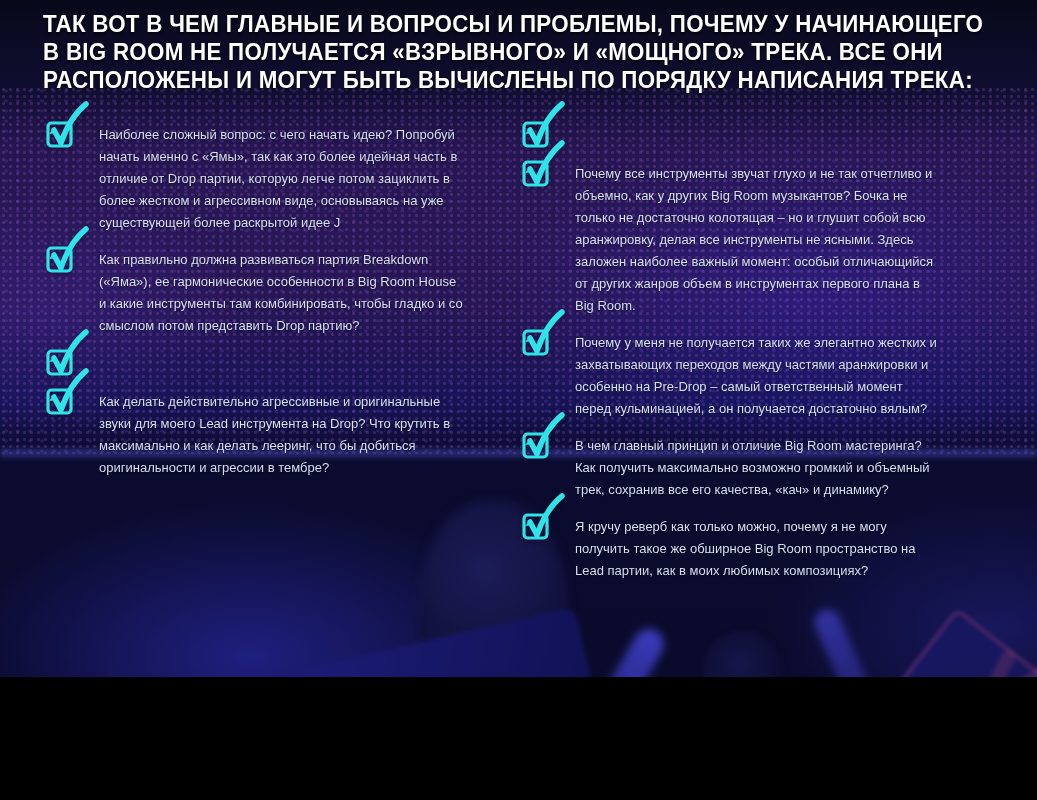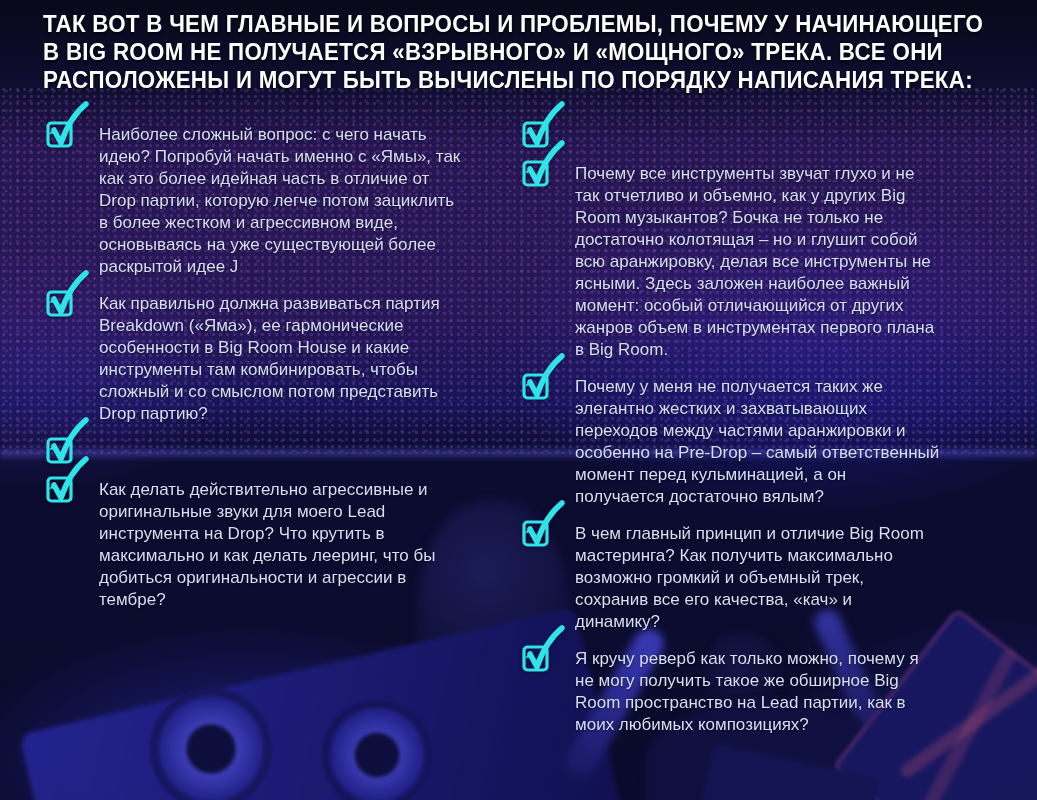--- a/index.html
+++ b/index.html
@@ -1,17 +1,17 @@
 <!DOCTYPE html>
 <html lang="ru"><head>
 <meta charset="utf-8">
 <style>
   html,body { margin:0; padding:0; background:#000; }
   .page {
-    position:relative; width:1037px; height:800px; overflow:hidden;
+    position:relative; width:1037px; height:677px; overflow:hidden;
     font-family:"Liberation Sans", sans-serif;
     background:
       linear-gradient(180deg, rgba(6,6,20,.78) 0%, rgba(8,8,30,.30) 88px, rgba(8,8,30,0) 150px),
       radial-gradient(ellipse 430px 230px at 78% 44%, rgba(38,38,205,.50), rgba(38,38,205,0) 72%),
       radial-gradient(ellipse 280px 170px at 4% 46%, rgba(70,45,170,.45), rgba(70,45,170,0) 72%),
       radial-gradient(ellipse 400px 210px at 24% 97%, rgba(48,48,195,.55), rgba(48,48,195,0) 74%),
       radial-gradient(ellipse 320px 190px at 96% 93%, rgba(42,42,160,.42), rgba(42,42,160,0) 72%),
       linear-gradient(180deg, #101034 0%, #161140 34%, #0c0c31 56%, #0a0a2c 100%);
   }
   .bg-layer { position:absolute; inset:0; overflow:hidden; }
@@ -59,21 +59,21 @@
     transform:scaleX(.95); transform-origin:0 0;
     text-shadow:0 2px 3px rgba(0,0,0,.65); }
   .header .hline { white-space:nowrap; }
 
   .content { position:absolute; left:44px; top:124px; width:952px; display:flex; gap:56px; z-index:3; }
   .col { width:420px; display:flex; flex-direction:column; gap:15px; }
   .item { display:flex; align-items:flex-start; }
   .check-cell { flex:0 0 55px; }
   .check-cell svg { width:46px; height:48px; margin-top:-24px; display:block;
     filter:drop-shadow(0 1px 2px rgba(0,0,0,.45)); }
-  .item-text { margin:0; width:365px; font-size:17px; line-height:22px; color:#d6dff3;
+  .item-text { margin:0; width:365px; font-size:13px; line-height:22px; color:#d6dff3;
     text-shadow:0 1px 2px rgba(0,0,0,.5); }
 </style>
 </head>
 <body>
 
 <div class="page">
 
   <div class="bg-layer">
     <div class="bg-crowd"></div>
     <div class="bg-stageline"></div>
@@ -118,21 +118,21 @@
             </svg>
           </span>
         <p class="item-text">Наиболее сложный вопрос: с чего начать идею? Попробуй начать именно с «Ямы», так как это более идейная часть в отличие от Drop партии, которую легче потом зациклить в более жестком и агрессивном виде, основываясь на уже существующей более раскрытой идее J</p>
       </div>
       <div class="item">
         <span class="check-cell">
             <svg viewBox="0 0 46 48">
               <use href="#chk"></use>
             </svg>
           </span>
-        <p class="item-text">Как правильно должна развиваться партия Breakdown («Яма»), ее гармонические особенности в Big Room House и какие инструменты там комбинировать, чтобы сложный и со смыслом потом представить Drop партию?</p>
+        <p class="item-text">Как правильно должна развиваться партия Breakdown («Яма»), ее гармонические особенности в Big Room House и какие инструменты там комбинировать, чтобы гладко и со смыслом потом представить Drop партию?</p>
       </div>
       <div class="item">
         <span class="check-cell">
             <svg viewBox="0 0 46 48">
               <use href="#chk"></use>
             </svg>
           </span>
       </div>
       <div class="item">
         <span class="check-cell">

